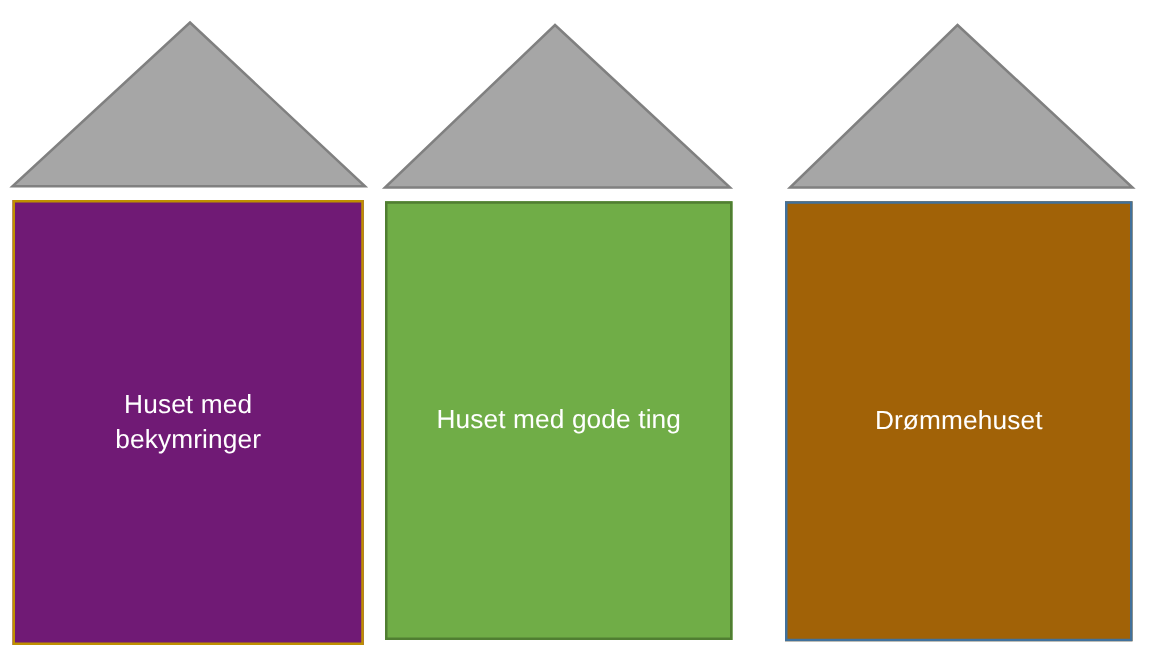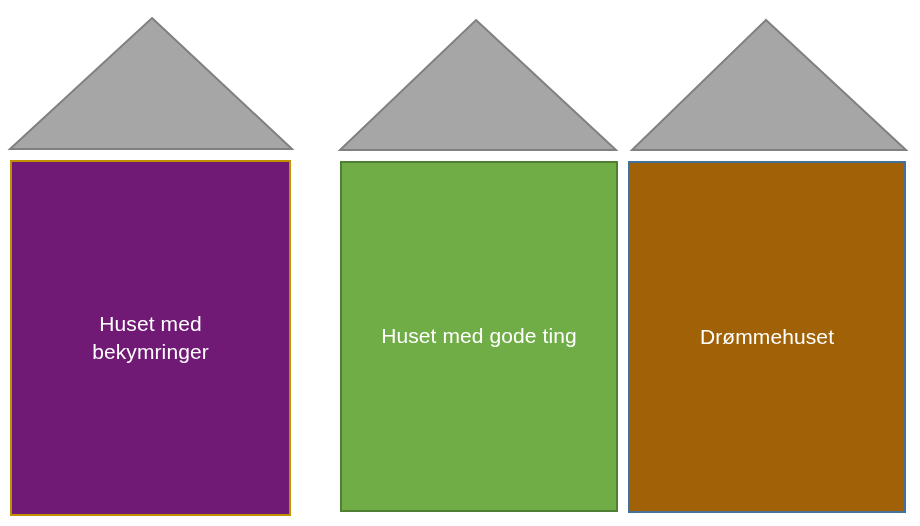--- a/index.html
+++ b/index.html
@@ -51,21 +51,21 @@
 
   
   #house-worries      { left: 0px;  top: 0px; width: 300px; height: 526px; }
   #house-worries .roof       { width: 300px; height: 156px; }
   #house-worries .body-rect  {
     left: 10px; top: 160px; width: 281px; height: 356px;
     background: #701a75; border-color: #BF9000;
   }
 
   
-  #house-good-things  { left: 328px; top: 0px; width: 300px; height: 393px; }
+  #house-good-things  { left: 296px; top: 0px; width: 300px; height: 393px; }
   #house-good-things .roof      { width: 300px; height: 156px; }
   #house-good-things .body-rect {
     left: 12px; top: 161px; width: 278px; height: 351px;
     background: #70AD47; border-color: #507E32;
   }
 
   
   #house-dream        { left: 620px; top: 0px; width: 300px; height: 526px; }
   #house-dream .roof       { width: 300px; height: 156px; }
   #house-dream .body-rect  {

